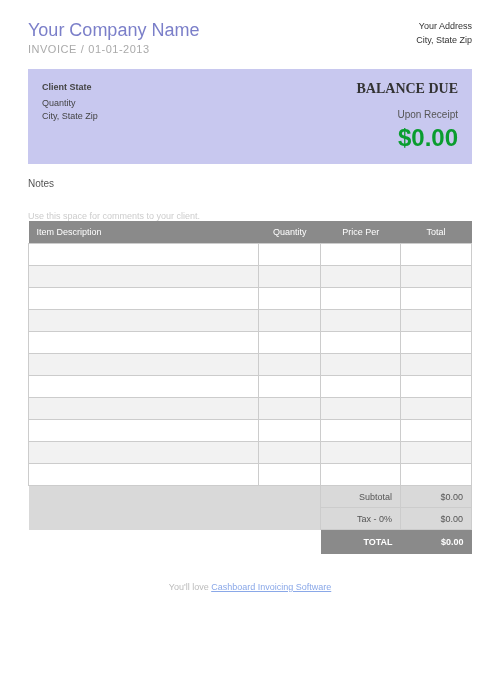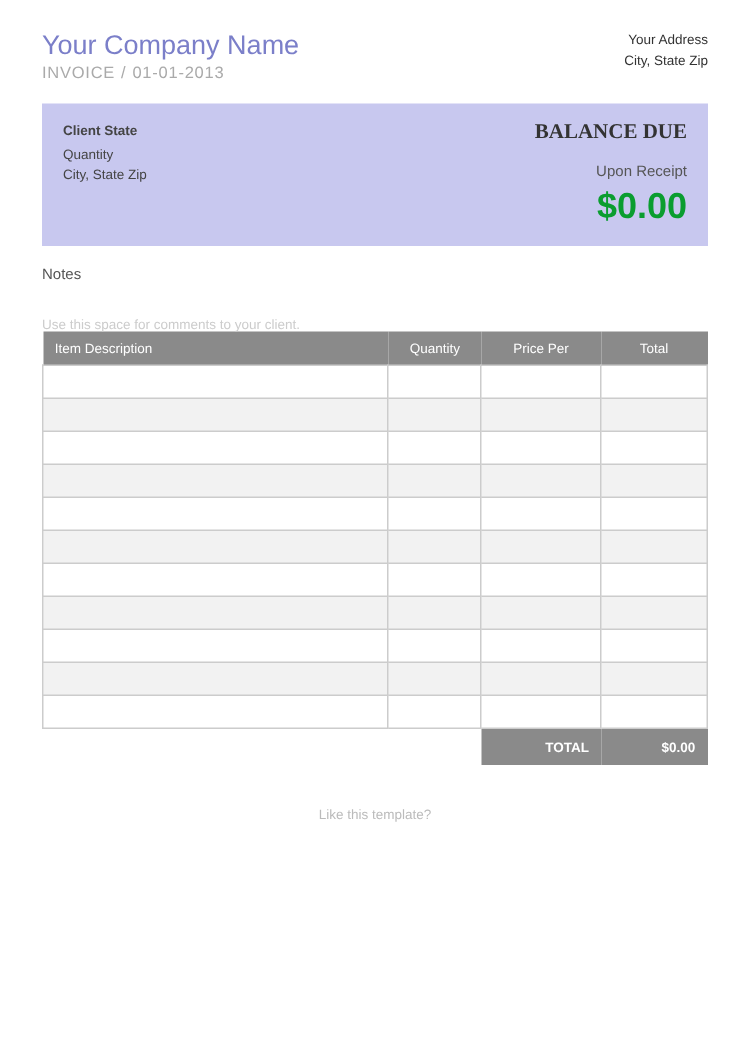--- a/index.html
+++ b/index.html
@@ -134,24 +134,38 @@
         <td></td>
         <td></td>
         <td></td>
       </tr>
     <tr>
         <td></td>
         <td></td>
         <td></td>
         <td></td>
       </tr>
+    <tr class="sumrow">
+      <td class="noborder"></td>
+        <td class="noborder"></td>
+      <td class="lbl">Subtotal</td>
+      <td>$0.00</td>
+    </tr>
+    <tr class="sumrow">
+      <td class="noborder"></td>
+        <td class="noborder"></td>
+      <td class="lbl">Tax - 0%</td>
+      <td>$0.00</td>
+    </tr>
     <tr class="totalrow">
       <td class="noborder" style="background:transparent!important"></td>
         <td class="noborder" style="background:transparent!important"></td>
       <td>TOTAL</td>
       <td>$0.00</td>
     </tr>
   </tbody>
 </table>
 
 <div class="footer">
-  <div>Like this template?</div>
+  <div>
+    <span>You'll love </span><a href="#">Cashboard Invoicing Software</a>
+  </div>
 </div>
 
 </body></html>

